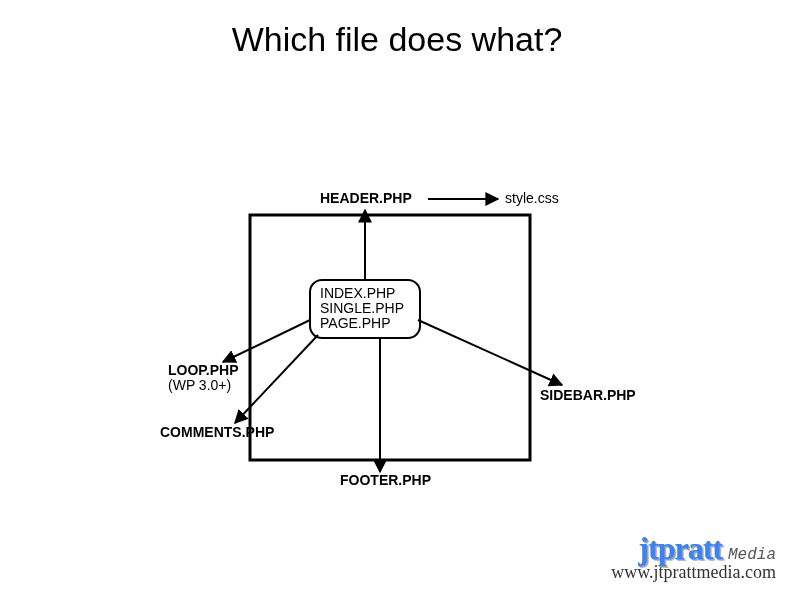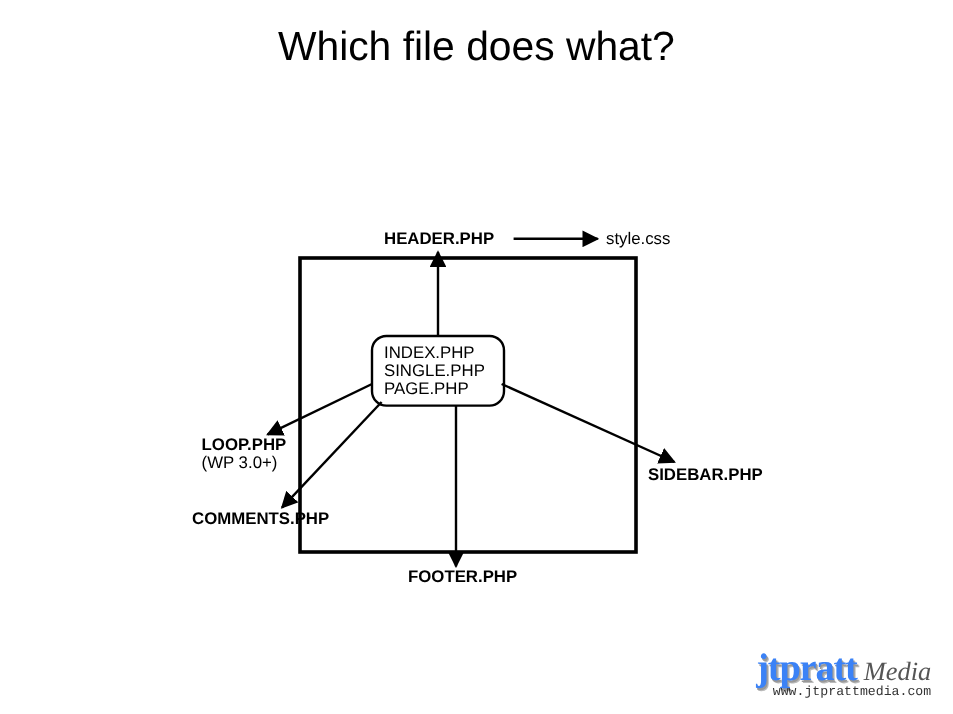--- a/index.html
+++ b/index.html
@@ -62,29 +62,29 @@
   .logo-main {
     font-family: "Comic Sans MS", "Brush Script MT", cursive;
     font-weight: 700;
     font-size: 32px;
     color: #3b82f6;
     line-height: 1;
     text-shadow: 1px 1px 0 #999, 2px 2px 0 #bbb;
     letter-spacing: -1px;
   }
   .logo-media {
-    font-family: Liberation Serif, serif;
+    font-family: Liberation Mono, monospace;
     font-style: italic;
-    font-size: 22px;
+    font-size: 16px;
     color: #555;
     margin-left: 6px;
   }
   .logo-url {
-    font-family: Liberation Mono, monospace;
-    font-size: 11px;
+    font-family: Liberation Serif, serif;
+    font-size: 18px;
     color: #333;
     margin-top: -2px;
   }
 </style>
 </head>
 <body>
 
 <div class="slide">
 
   <div class="title">Which file does what?</div>

